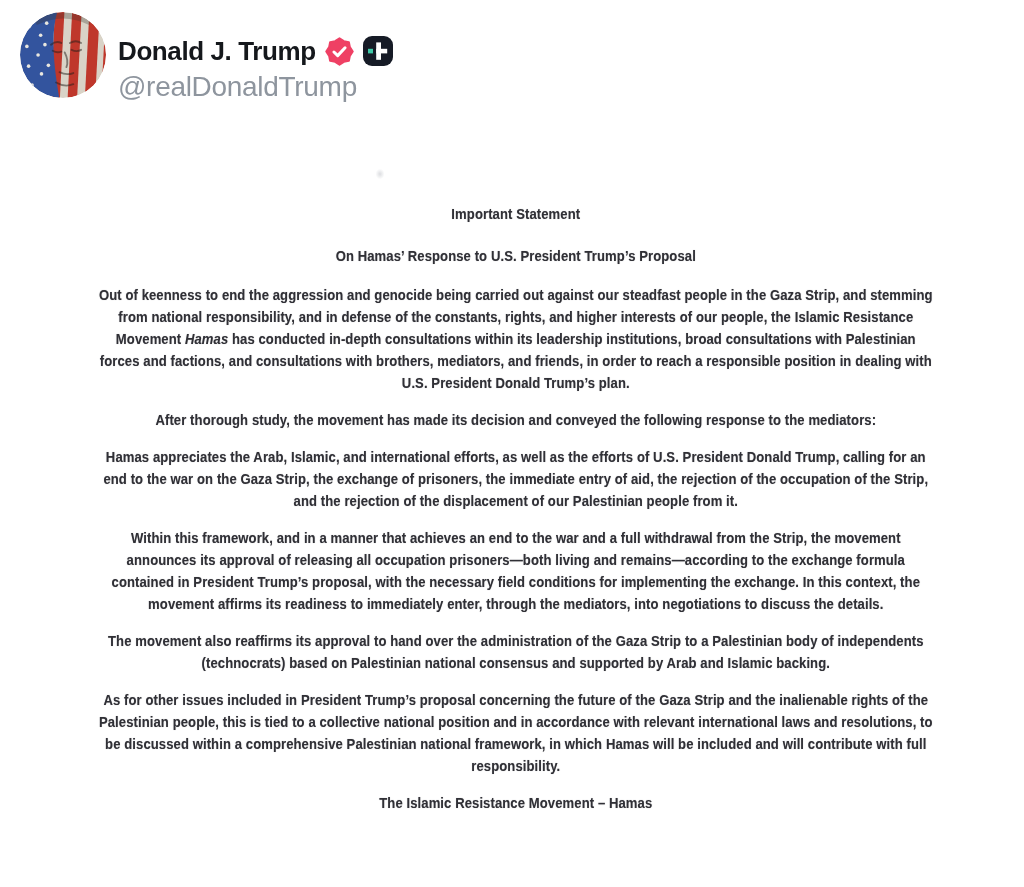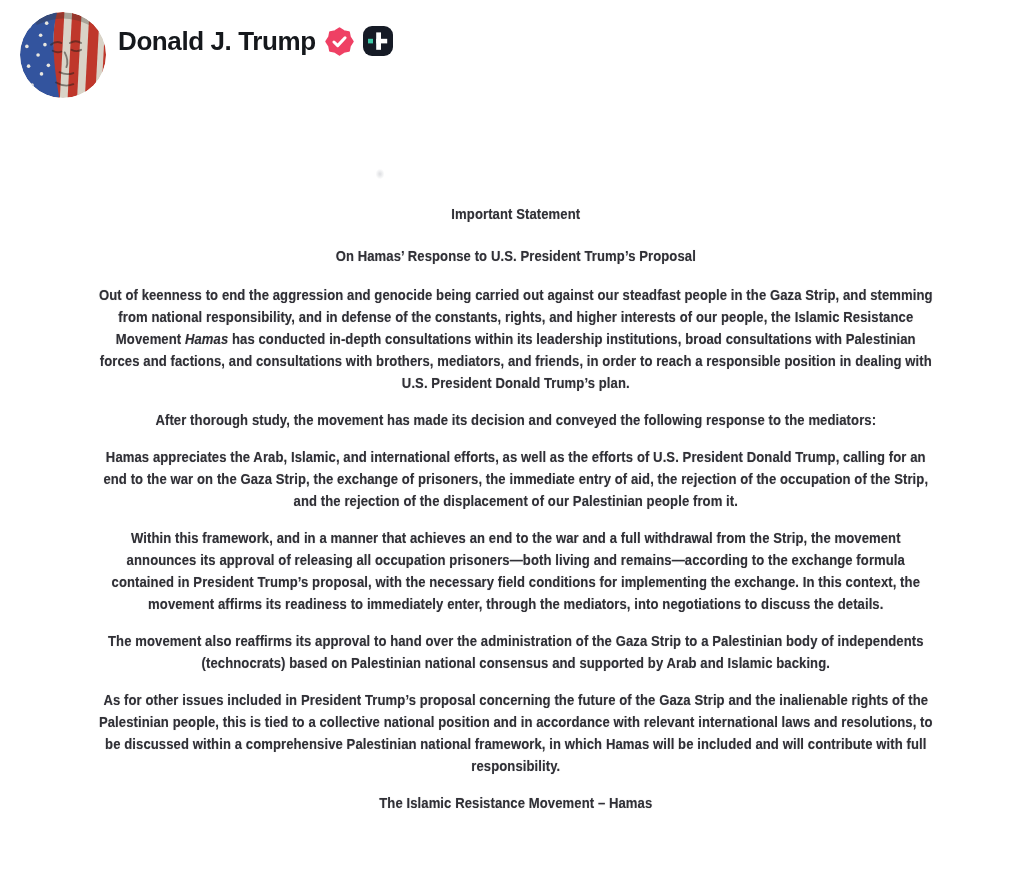--- a/index.html
+++ b/index.html
@@ -13,21 +13,21 @@
 
   
   .post-header { position: absolute; left: 20px; top: 12px; width: 984px; }
   .avatar {
     position: absolute; left: 0; top: 0;
     width: 86px; height: 86px; border-radius: 50%;
     overflow: hidden; cursor: pointer;
   }
   .avatar svg { display: block; width: 86px; height: 86px; }
 
-  .header-text { position: absolute; left: 98px; top: 14px; }
+  .header-text { position: absolute; left: 98px; top: 24px; }
   .name-row { display: flex; align-items: center; gap: 9px; }
   .display-name {
     font-size: 26px; font-weight: 700; color: #15181c;
     letter-spacing: -0.4px; line-height: 30px; cursor: pointer;
     white-space: nowrap;
   }
   .badge { display: inline-flex; }
   .badge svg { display: block; }
   .handle {
     margin-top: 6px;
@@ -127,20 +127,21 @@
         <span class="badge">
           <svg width="30" height="30" viewBox="0 0 30 30" aria-hidden="true">
             <rect x="0" y="0" width="30" height="30" rx="9" fill="#161B26"></rect>
             <rect x="5" y="12.8" width="5" height="4.6" fill="#3EC9A7"></rect>
             <rect x="13.2" y="6.4" width="4.8" height="17.4" fill="#ffffff"></rect>
             <rect x="13.2" y="12.8" width="11" height="4.6" fill="#ffffff"></rect>
           </svg>
         </span>
       </div>
 
+      <div class="handle">@realDonaldTrump</div>
     </div>
   </header>
 
   <div class="smudge"></div>
 
   <figure class="document">
     <div class="doc-inner">
       <p class="doc-title">Important Statement</p>
       <p class="doc-subtitle">On Hamas’ Response to U.S. President Trump’s Proposal</p>
       <div id="paras">

